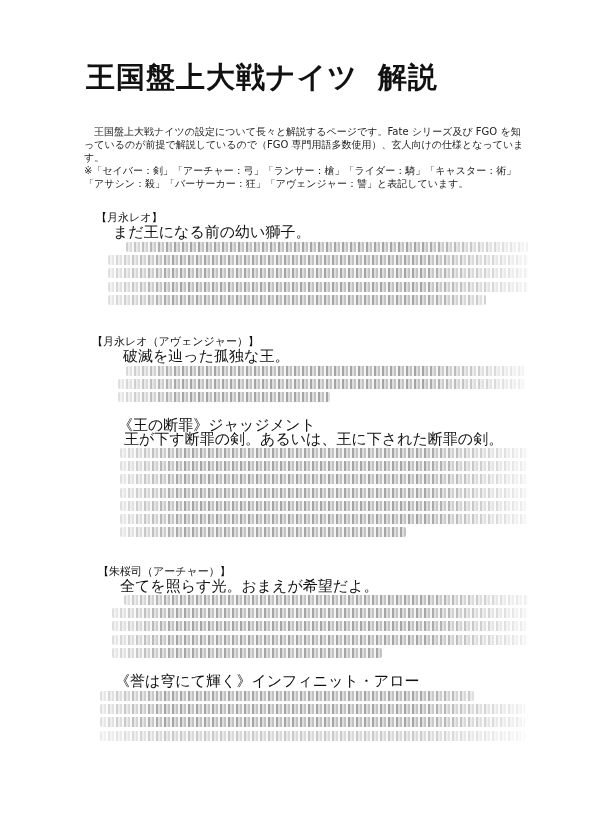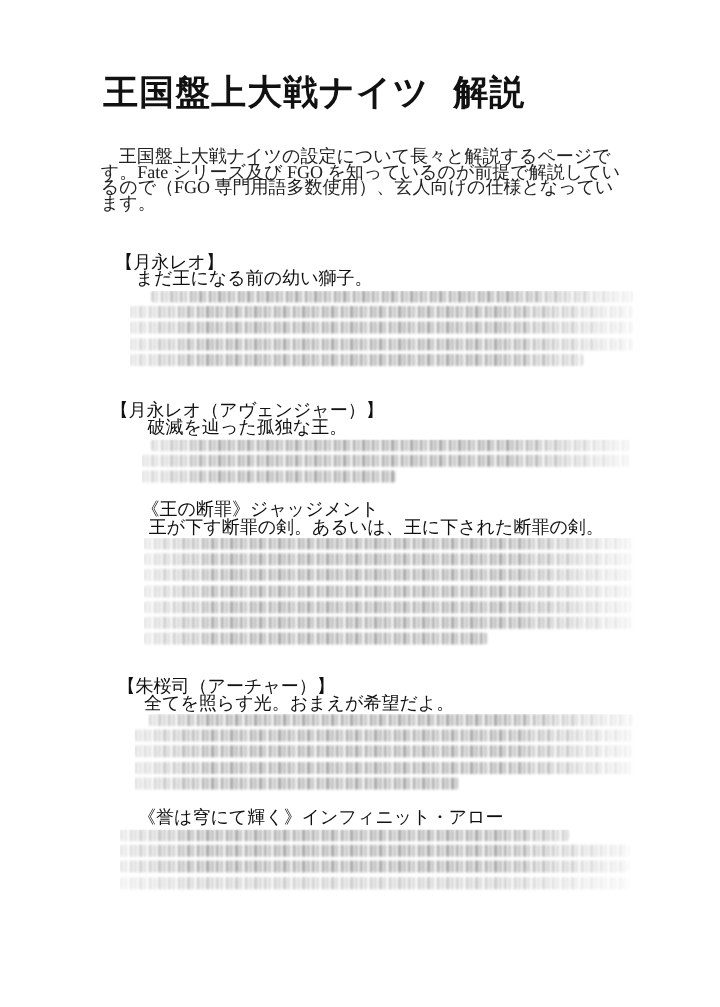--- a/index.html
+++ b/index.html
@@ -25,31 +25,30 @@
       font-weight: bold;
       letter-spacing: 1px;
       color: #111;
     }
     .page-title .gap { display: inline-block; width: 20px; }
     .intro {
       position: absolute;
       top: 125px;
       left: 84px;
       width: 440px;
-      font-size: 15px;
+      font-size: 10px;
       line-height: 13px;
       color: #222;
-      font-family: Liberation Serif, serif;
     }
     .intro p { margin: 0; }
     .intro .indent { text-indent: 1em; }
 
     .section-head {
       position: absolute;
-      font-size: 15px;
+      font-size: 11px;
       line-height: 14px;
       color: #111;
       white-space: nowrap;
     }
     .section-sub {
       position: absolute;
       font-size: 15px;
       line-height: 14px;
       color: #111;
       white-space: nowrap;
@@ -87,20 +86,21 @@
   </style>
 </head>
 <body>
 
 <div class="page-title">
   <span>王国盤上大戦ナイツ</span><span class="gap"></span><span>解説</span>
 </div>
 
 <div class="intro">
   <p class="indent">王国盤上大戦ナイツの設定について長々と解説するページです。Fate シリーズ及び FGO を知っているのが前提で解説しているので（FGO 専門用語多数使用）、玄人向けの仕様となっています。</p>
+  <p>※「セイバー：剣」「アーチャー：弓」「ランサー：槍」「ライダー：騎」「キャスター：術」「アサシン：殺」「バーサーカー：狂」「アヴェンジャー：讐」と表記しています。</p>
 </div>
 
 <div class="section-head" style="top:211px; left:96px;">【月永レオ】</div>
 <div class="section-sub" style="top:225px; left:113px;">まだ王になる前の幼い獅子。</div>
 <div class="blur-block fade-right" style="top:242px; left:108px; width:420px;">
   <div class="blur-line" style="margin-left:18px;"></div>
   <div class="blur-line"></div>
   <div class="blur-line"></div>
   <div class="blur-line"></div>
   <div class="blur-line" style="width:90%;"></div>

